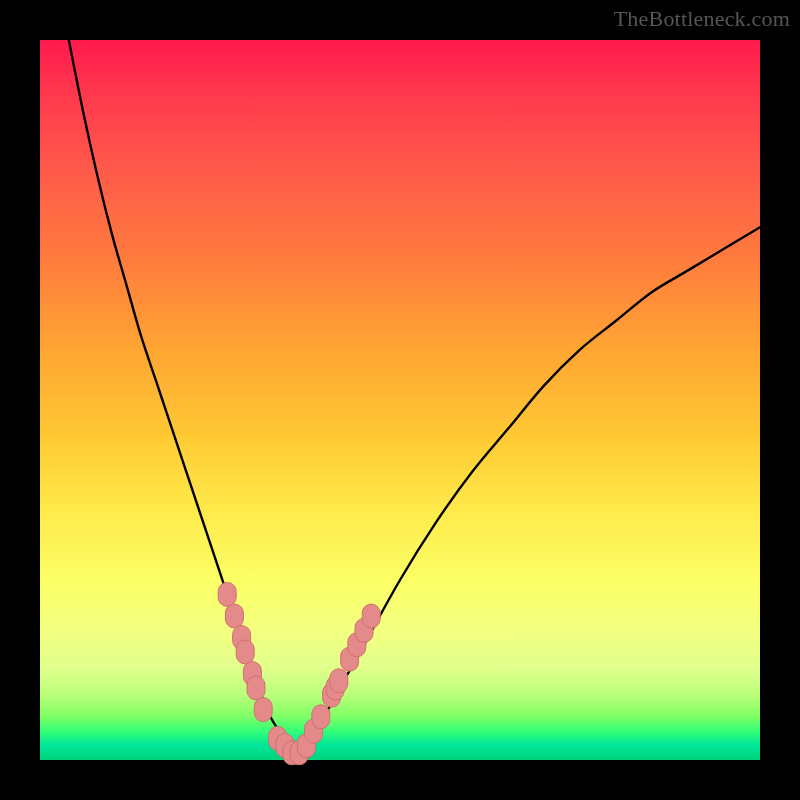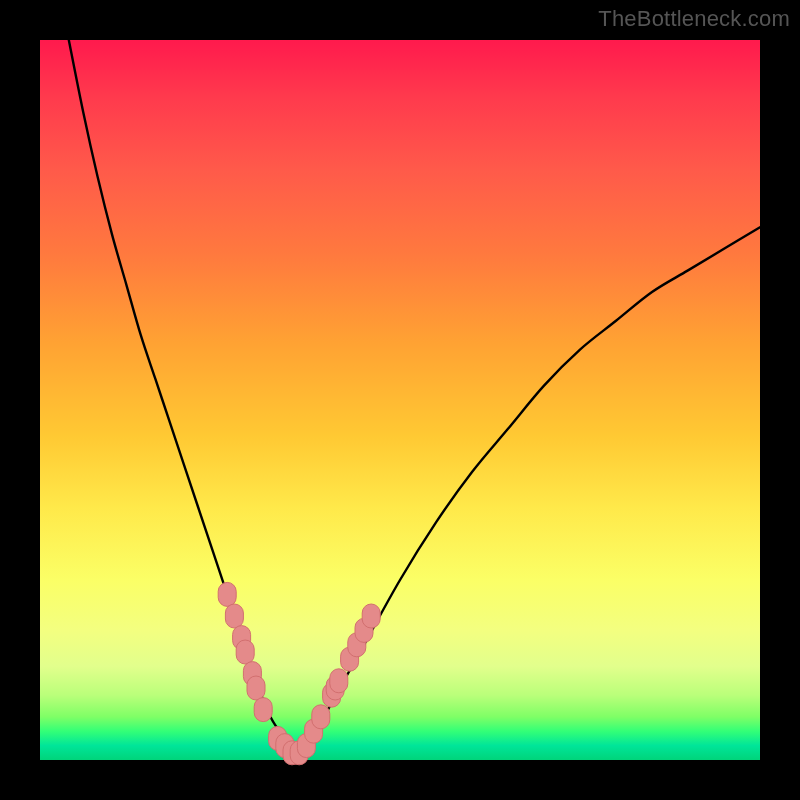--- a/index.html
+++ b/index.html
@@ -9,20 +9,21 @@
     height: 800px;
     overflow: hidden;
     background: #000;
     font-family: Arial, Helvetica, sans-serif;
   }
   .frame {
     position: relative;
     width: 800px;
     height: 726px;
     background: #000;
+    font-family: Liberation Serif, serif;
   }
   .plot-area {
     position: absolute;
     left: 40px;
     top: 40px;
     width: 720px;
     height: 720px;
     
     background: linear-gradient(
       to bottom,

